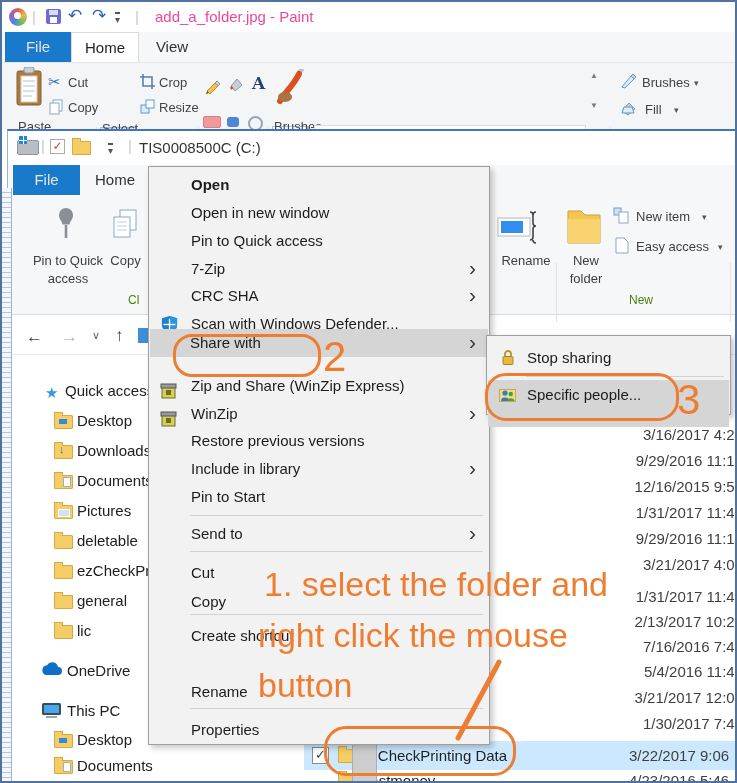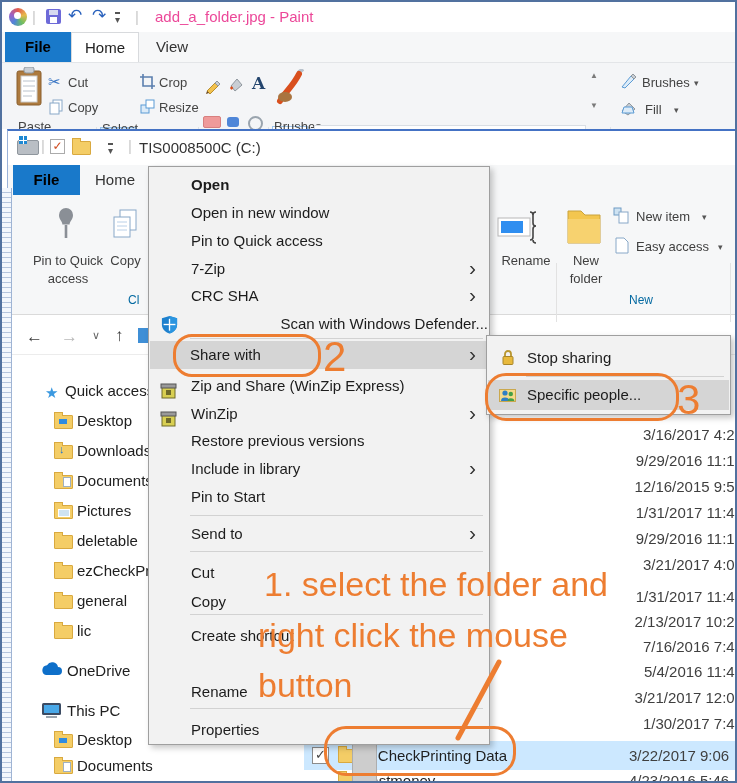--- a/index.html
+++ b/index.html
@@ -17,21 +17,21 @@
     background:conic-gradient(#e45b4c,#e8b94c,#6fbf62,#4f86d8,#9a62c8,#e45b4c);}
   .palette::after{content:"";position:absolute;left:5px;top:4px;width:7px;height:7px;border-radius:50%;background:#fff;}
   .floppy{width:15px;height:15px;background:#6d6ad8;border-radius:2px;}
   .floppy::before{content:"";position:absolute;left:3px;top:1px;width:9px;height:5px;background:#d7daf0;}
   .floppy::after{content:"";position:absolute;left:4px;top:8px;width:7px;height:6px;background:#fff;}
   .glyph-btn{font-size:17px;color:#2a62bd;line-height:18px;}
   .tb-dd{font-size:10px;color:#555;border-top:2px solid #555;line-height:9px;padding-top:1px;}
 
   #paint-tabs{left:0;top:30px;width:100%;height:30px;background:#f6f7f8;border-bottom:1px solid #e3e5e8;}
   .ptab{height:30px;line-height:30px;text-align:center;font-size:15px;}
-  .tab-file{background:#1979ca;color:#000000;font-weight:bold;}
+  .tab-file{background:#1979ca;color:#e5e5e5;}
   .tab-sel{background:#fff;border:1px solid #d8dadd;border-bottom:none;color:#222;}
   .tab-plain{color:#333;}
 
   #paint-ribbon{left:0;top:61px;width:100%;height:66px;background:#f4f5f7;}
   .rb-sep{width:1px;background:#dfe2e6;top:64px;height:60px;}
   .rb-lbl{font-size:13px;color:#444;white-space:nowrap;}
   .select-big{left:98px;top:64px;width:35px;height:53px;background:#cde4f7;border:1px solid #96c0e8;}
   .select-big::after{content:"";position:absolute;left:5px;top:6px;width:22px;height:16px;border:1px dashed #7da7cf;background:#f3f8fd;}
   .shapes-panel{left:312px;top:62px;width:270px;height:60px;background:#fdfdfe;border:1px solid #d9dee4;}
   .scrollarrow{font-size:8px;color:#7a7a7a;}
@@ -48,21 +48,21 @@
   .drive-flag{width:8px;height:8px;background:
      linear-gradient(#fff,#fff) 50% 0/1px 100% no-repeat,
      linear-gradient(#fff,#fff) 0 50%/100% 1px no-repeat,#1e88d2;}
   .chk{width:13px;height:13px;background:#fff;border:1px solid #ababab;font-size:12px;line-height:12px;color:#cf4b1f;text-align:center;}
   .folder{width:17px;height:12px;background:#f4cd66;border:1px solid #d9a93f;border-radius:1px;position:absolute;}
   .folder::before{content:"";position:absolute;left:-1px;top:-4px;width:7px;height:3px;background:#f4cd66;border:1px solid #d9a93f;border-bottom:none;}
   #ex-title{font-size:15px;color:#333;white-space:nowrap;}
   #ex-tabs{left:0;top:34px;width:100%;height:30px;background:#f6f7f8;border-bottom:1px solid #e5e5e5;}
   #ex-ribbon{left:0;top:64px;width:100%;height:119px;background:#f6f7f8;border-bottom:1px solid #dadada;}
   .ex-lbl{font-size:13px;color:#3f3f3f;white-space:nowrap;text-align:center;}
-  .grp-lbl{font-size:12px;color:#0369a1;}
+  .grp-lbl{font-size:12px;color:#4d7c0f;}
   .ex-sep{width:1px;background:#e2e2e2;top:68px;height:102px;}
   .dd{font-size:9px;color:#555;}
   #ex-navbar{left:0;top:191px;width:100%;height:32px;background:#fff;border-bottom:1px solid #ececec;}
   .nav-glyph{font-size:17px;color:#3c3c3c;}
   .nav-dis{color:#b8b8b8;}
 
   
   .sb-item{position:absolute;height:22px;line-height:22px;font-size:15px;color:#202020;white-space:nowrap;}
   .sb-star{color:#3b99e0;font-size:15px;}
   .badge-screen{position:absolute;left:4px;top:3px;width:8px;height:5px;background:#2f8be0;}
@@ -388,31 +388,31 @@
   <div class="abs" id="ruler"></div>
 
   <div class="abs" id="remnant"></div>
 
   <div class="abs" id="ctx">
     <div class="mi" style="top:32px;">Open in new window</div>
     <div class="mi mi-bold" style="top:4px;">Open</div>
     <div class="mi" style="top:60px;">Pin to Quick access</div>
     <div class="mi" style="top:88px;"><span>7-Zip</span><span class="mi-arrow">›</span></div>
     <div class="mi" style="top:115px;"><span>CRC SHA</span><span class="mi-arrow">›</span></div>
-    <div class="mi" style="top:143px;text-align:right;">
+    <div class="mi" style="top:143px;">
       <svg class="mi-icon" width="19" height="19" viewBox="0 0 20 20">
         <path d="M10 1 L18 3.5 V10 C18 15 14.5 18 10 19.5 C5.5 18 2 15 2 10 V3.5 Z" fill="#1e81ce"></path>
         <path d="M10 1 L18 3.5 V10 C18 15 14.5 18 10 19.5 Z" fill="#2b95e0"></path>
         <rect x="9.3" y="4" width="1.4" height="12.5" fill="#fff"></rect>
         <rect x="3.8" y="9.3" width="12.4" height="1.4" fill="#fff"></rect>
       </svg>
       <span>Scan with Windows Defender...</span>
     </div>
     <div class="msep" style="top:171px;"></div>
-    <div class="mi mi-hl" style="top:174px;padding-left:40px;"><span>Share with</span><span class="mi-arrow">›</span></div>
+    <div class="mi mi-hl" style="top:162px;padding-left:40px;"><span>Share with</span><span class="mi-arrow">›</span></div>
     <div class="mi" style="top:205px;">
       <svg class="mi-icon" style="top:10px;" width="17" height="17" viewBox="0 0 17 17">
         <rect x="2" y="5" width="13" height="11" fill="#d8cf52" stroke="#6e6a2a"></rect>
         <rect x="1" y="2" width="15" height="4" fill="#9a9a9a" stroke="#555"></rect>
         <rect x="6" y="8" width="5" height="5" fill="#6e6a2a"></rect>
       </svg>
       <span>Zip and Share (WinZip Express)</span>
     </div>
     <div class="mi" style="top:233px;">
       <svg class="mi-icon" style="top:10px;" width="17" height="17" viewBox="0 0 17 17">
@@ -439,21 +439,21 @@
 
   <div class="abs" id="sub">
     <div class="smi" style="top:8px;">
       <svg class="mi-icon" style="left:12px;top:5px;" width="16" height="17" viewBox="0 0 16 17">
         <path d="M5 8 V5 a3 3 0 0 1 6 0 V8" stroke="#b8962e" fill="none" stroke-width="1.8"></path>
         <rect x="3" y="7.5" width="10" height="8" rx="1" fill="#e8b93c" stroke="#a8862a"></rect>
       </svg>
       <span>Stop sharing</span>
     </div>
     <div class="msep" style="top:40px;left:39px;"></div>
-    <div class="smi mi-hl" style="top:44px;height:30px;line-height:30px;">
+    <div class="smi mi-hl" style="top:44px;height:47px;line-height:30px;">
       <svg class="mi-icon" style="left:11px;top:8px;" width="17" height="15" viewBox="0 0 17 15">
         <rect x="0.5" y="1.5" width="16" height="12" fill="#f5d98a" stroke="#caa84e"></rect>
         <circle cx="6" cy="5" r="2.6" fill="#2f7fc4"></circle>
         <path d="M2 13 a4 3.4 0 0 1 8 0 Z" fill="#2f7fc4"></path>
         <circle cx="11.8" cy="6" r="2.2" fill="#43a047"></circle>
         <path d="M8.5 13 a3.4 2.8 0 0 1 6.8 0 Z" fill="#43a047"></path>
       </svg>
       <span>Specific people...</span>
     </div>
   </div>

